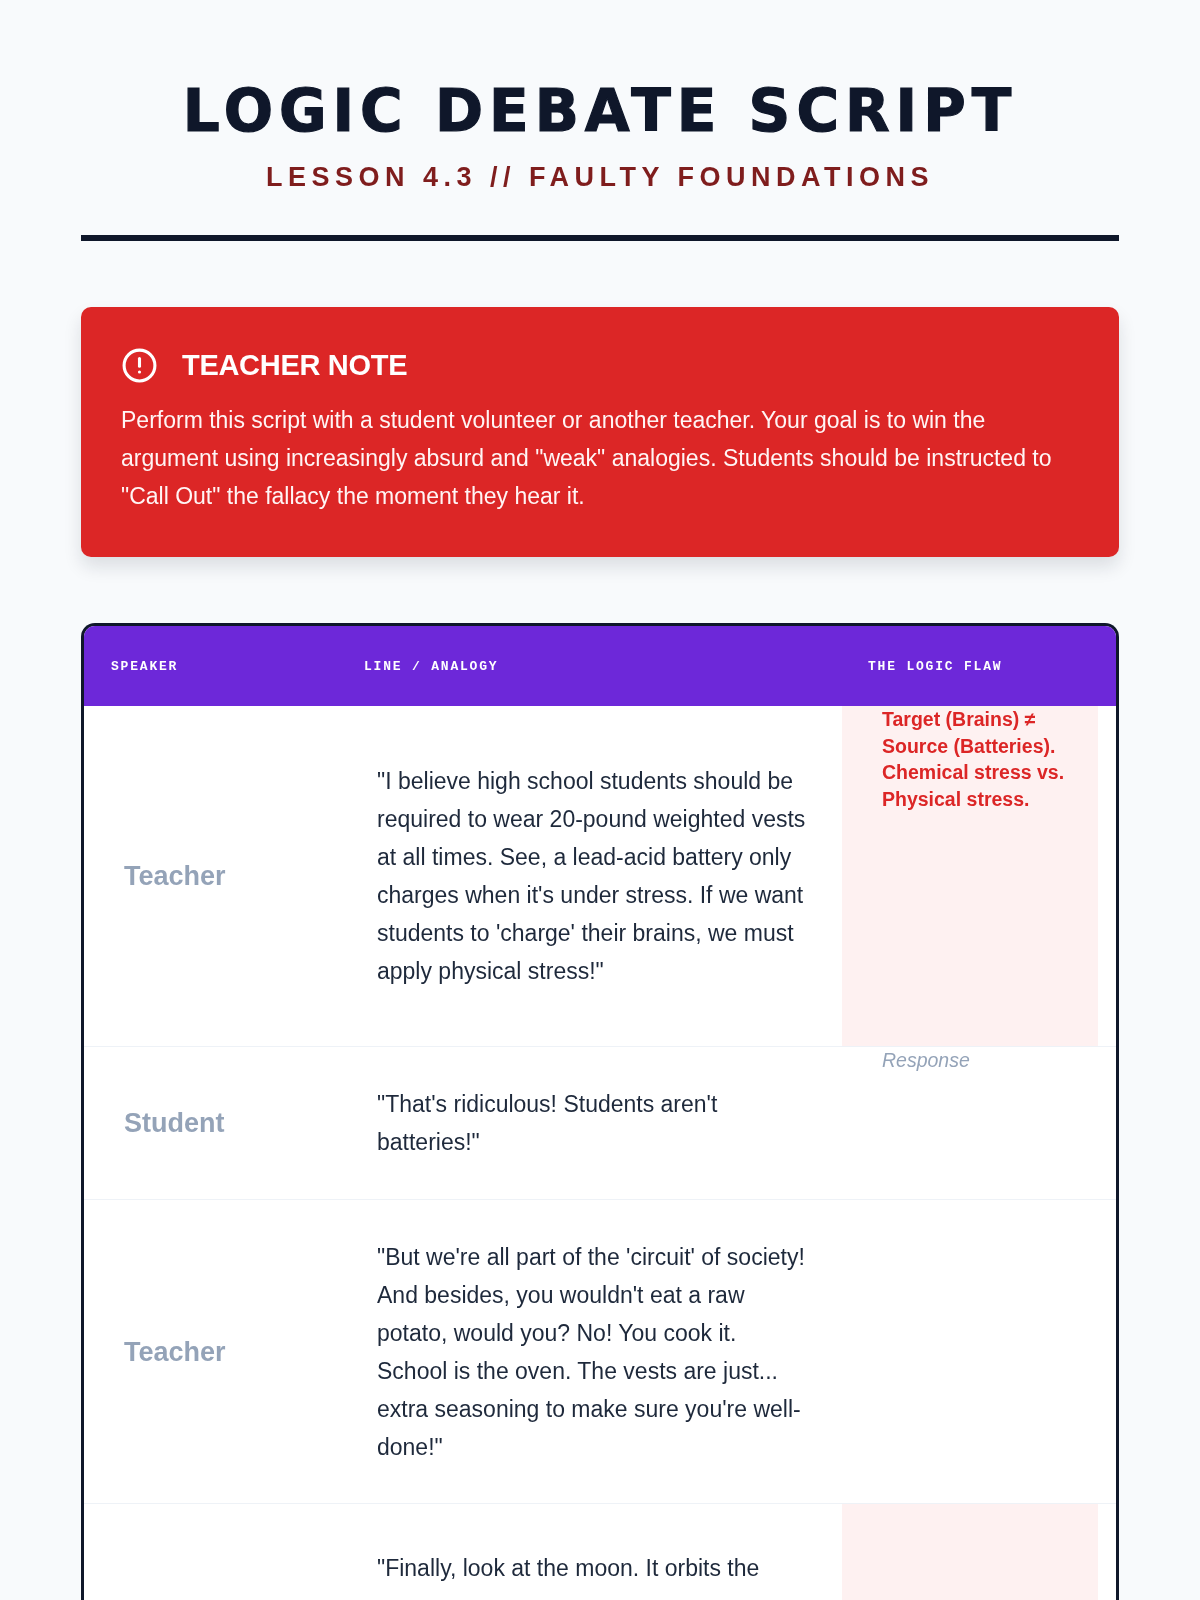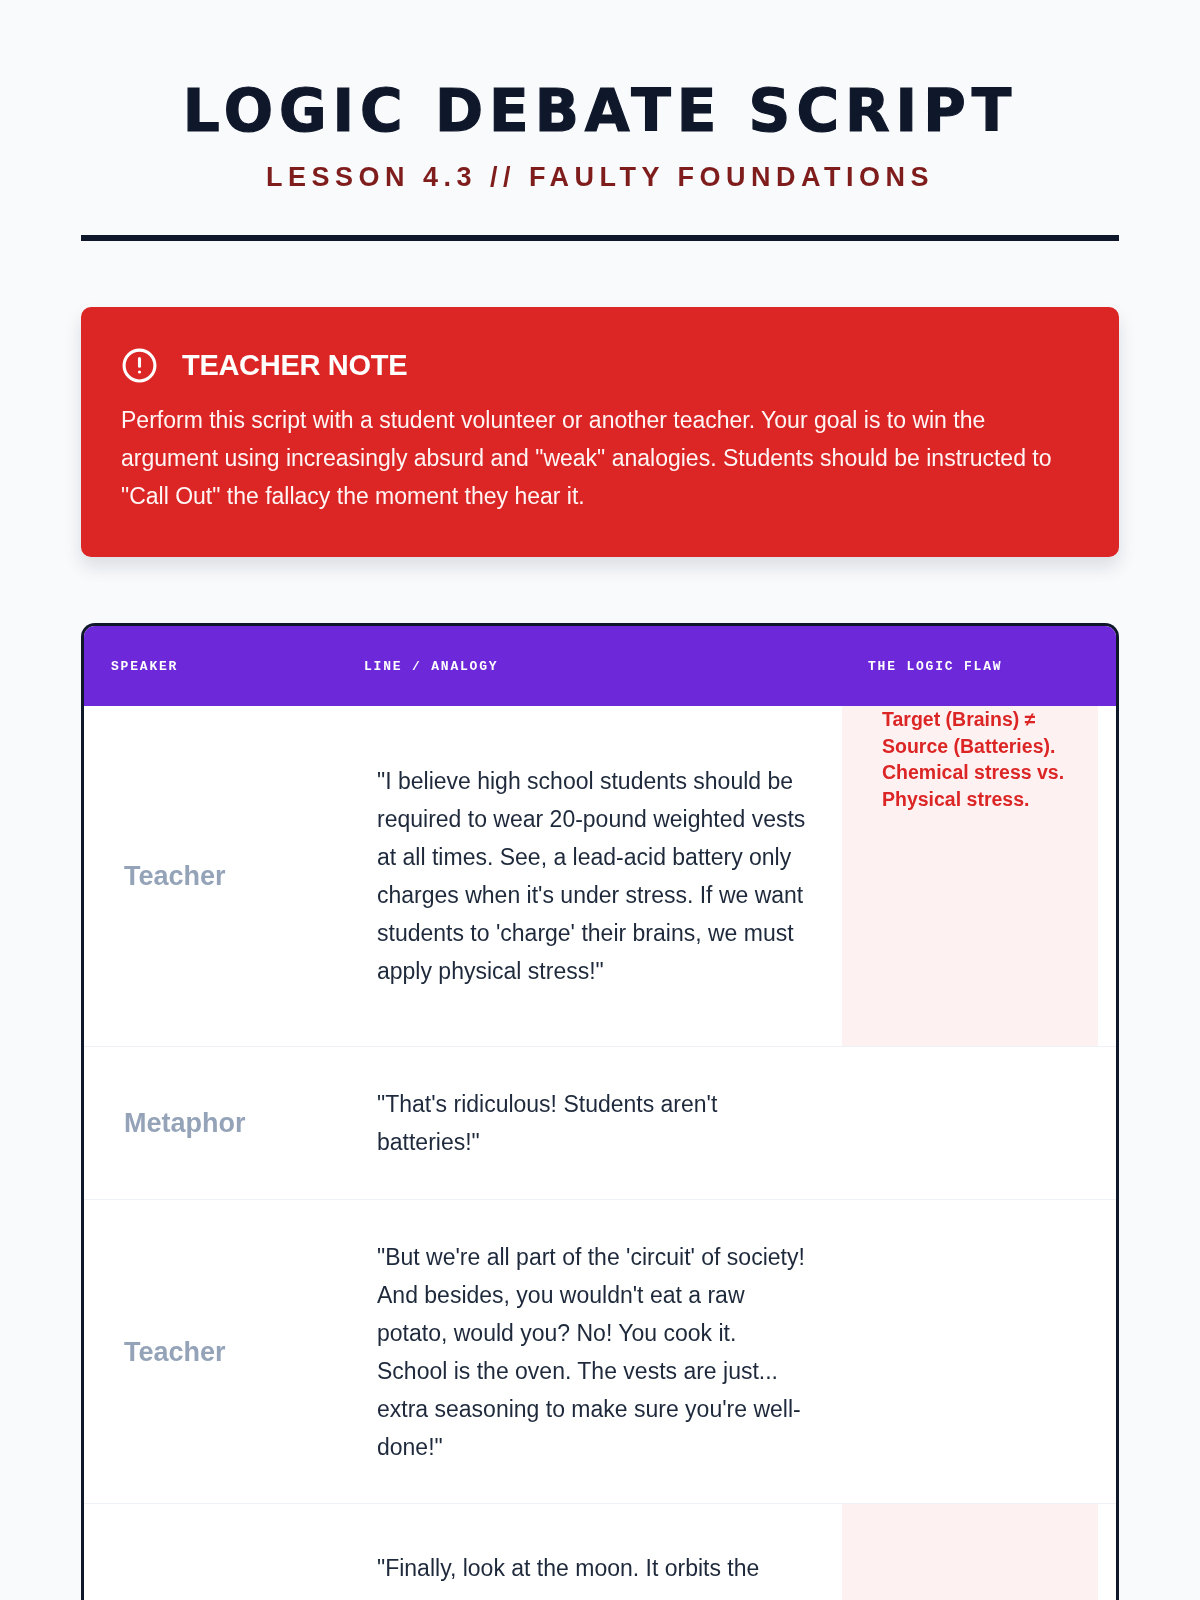--- a/index.html
+++ b/index.html
@@ -179,23 +179,26 @@
       <div class="cell-speaker">Teacher</div>
       <div class="cell-line">
           <span>"I believe high school students should be required to wear 20-pound weighted vests at all times. See, a lead-acid battery only charges when it's under stress. If we want students to 'charge' their brains, we must apply physical stress!"</span>
         </div>
       <div class="cell-flaw flagged">
           <span>Target (Brains) ≠ Source (Batteries). Chemical stress vs. Physical stress.</span>
         </div>
     </div>
 
     <div class="row row-2">
-      <div class="cell-speaker">Metaphor</div>
+      <div class="cell-speaker">Student</div>
       <div class="cell-line">
           <span>"That's ridiculous! Students aren't batteries!"</span>
+        </div>
+      <div class="cell-flaw response">
+          <span>Response</span>
         </div>
     </div>
 
     <div class="row row-3">
       <div class="cell-speaker">Teacher</div>
       <div class="cell-line">
           <span>"But we're all part of the 'circuit' of society! And besides, you wouldn't eat a raw potato, would you? No! You cook it. School is the oven. The vests are just... extra seasoning to make sure you're well-done!"</span>
         </div>
     </div>
 

